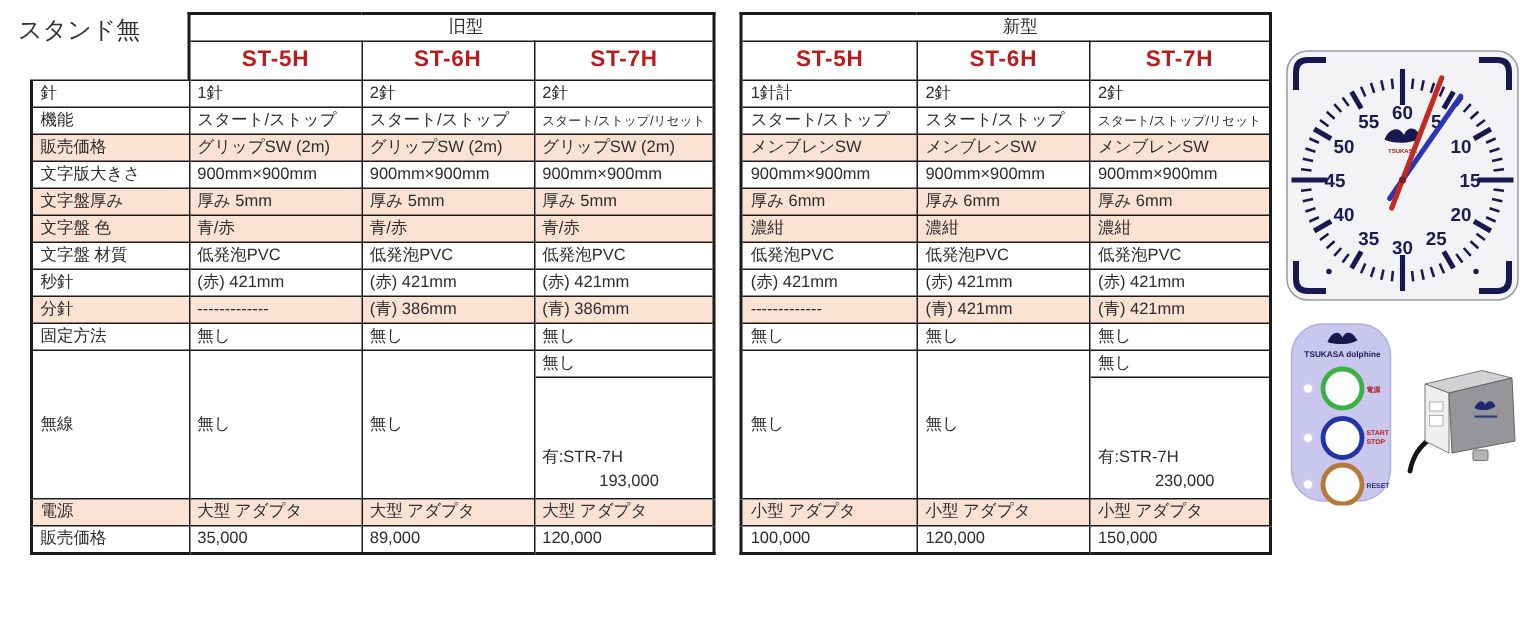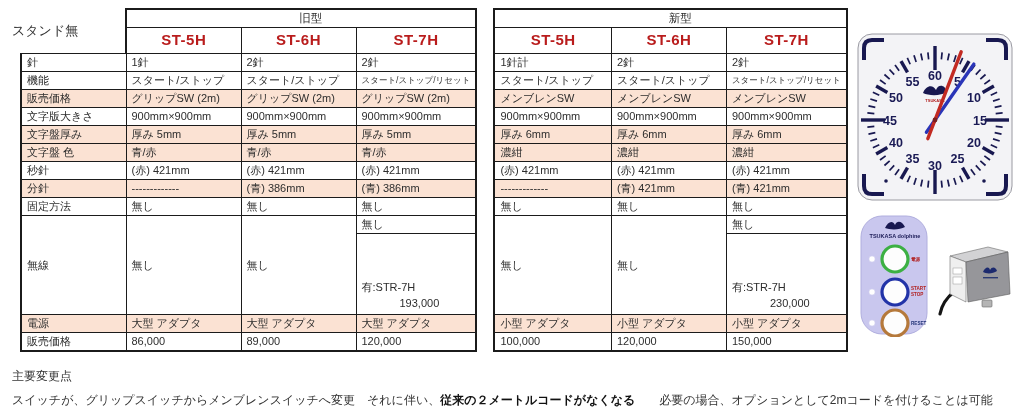--- a/index.html
+++ b/index.html
@@ -1,19 +1,19 @@
 <!DOCTYPE html>
 <html style="--highlight: #fbe2d3; --navy: #1a1a55; --hand-red: #c22a22; --hand-blue: #2a35b8; --panel-lavender: #c9c7ee; --ring-green: #3cb043; --ring-blue: #2233a8; --ring-orange: #b5793b; --label-red: #b22222; --box-grey: #96969a;"><head>
 <meta charset="utf-8">
 <style>
   html,body{margin:0;padding:0;background:#fff;}
   .canvas{position:relative;width:1024px;height:415px;background:#ffffff;overflow:hidden;
           font-family:"Liberation Sans","DejaVu Sans",sans-serif;color:#2d2d2d;}
 
-  .stand-label{position:absolute;left:12px;top:22px;font-size:13px;color:#333;}
+  .stand-label{position:absolute;left:12px;top:10px;font-size:16px;color:#333;}
 
   
   .spec-table{position:absolute;left:20px;top:8px;border-collapse:collapse;table-layout:fixed;
               font-size:11px;color:#2d2d2d;}
   .spec-table td,.spec-table th{border:1px solid #1b1b1b;padding:0 5px;height:17px;
               font-weight:normal;text-align:left;white-space:nowrap;overflow:hidden;line-height:1.1;}
   .spec-table .gap{border:none;}
   .spec-table .nb{border:none;}
   tr.group-row th{text-align:center;height:17px;font-size:11.5px;padding-left:24px;}
   tr.model-row th{text-align:center;font-weight:bold;font-size:15px;height:25px;letter-spacing:.5px;color:#b91c1c;}
@@ -138,20 +138,30 @@
       <th class="rh bl2">文字盤 色</th>
       <td class="c">青/赤</td>
       <td class="c">青/赤</td>
       <td class="c br2">青/赤</td>
       <td class="gap"></td>
       <td class="c bl2">濃紺</td>
       <td class="c">濃紺</td>
       <td class="c br2">濃紺</td>
     </tr>
     <tr>
+      <th class="rh bl2">文字盤 材質</th>
+      <td class="c">低発泡PVC</td>
+      <td class="c">低発泡PVC</td>
+      <td class="c br2">低発泡PVC</td>
+      <td class="gap"></td>
+      <td class="c bl2">低発泡PVC</td>
+      <td class="c">低発泡PVC</td>
+      <td class="c br2">低発泡PVC</td>
+    </tr>
+    <tr>
       <th class="rh bl2">秒針</th>
       <td class="c">(赤) 421mm</td>
       <td class="c">(赤) 421mm</td>
       <td class="c br2">(赤) 421mm</td>
       <td class="gap"></td>
       <td class="c bl2">(赤) 421mm</td>
       <td class="c">(赤) 421mm</td>
       <td class="c br2">(赤) 421mm</td>
     </tr>
     <tr class="hl">
@@ -201,21 +211,21 @@
       <td class="c">大型 アダプタ</td>
       <td class="c">大型 アダプタ</td>
       <td class="c br2">大型 アダプタ</td>
       <td class="gap"></td>
       <td class="c bl2">小型 アダプタ</td>
       <td class="c">小型 アダプタ</td>
       <td class="c br2">小型 アダプタ</td>
     </tr>
     <tr>
       <th class="rh bl2 bb2">販売価格</th>
-      <td class="c bb2">86,000</td>
+      <td class="c bb2">35,000</td>
       <td class="c bb2">89,000</td>
       <td class="c br2 bb2">120,000</td>
       <td class="gap"></td>
       <td class="c bl2 bb2">100,000</td>
       <td class="c bb2">120,000</td>
       <td class="c br2 bb2">150,000</td>
     </tr>
   </tbody>
     </table>
 
@@ -337,20 +347,14 @@
       <polygon points="14,14 30,20 30,60 14,52" fill="#efefef" stroke="#6b6b6b" stroke-width="0.6"></polygon>
       <polygon points="30,20 72,10 74,52 32,60" fill="var(--box-grey,#96969a)" stroke="#5a5a5a" stroke-width="0.6"></polygon>
       <rect x="17" y="26" width="9" height="6" fill="#ffffff" stroke="#999999" stroke-width="0.5"></rect>
       <rect x="17" y="35" width="9" height="7" fill="#ffffff" stroke="#999999" stroke-width="0.5"></rect>
       <path d="M47,30 C49,25 53,24 54,28 C56,24 60,25 61,29 C57,32 50,32 47,30 Z" fill="#1c2a6e"></path>
       <rect x="47" y="35" width="15" height="1.4" fill="#2b3a72"></rect>
       <rect x="46" y="58" width="10" height="7" rx="1" fill="#b5b5b5" stroke="#666666" stroke-width="0.6"></rect>
     </svg>
   </div>
 
-  <div class="notes">
-    <div>主要変更点</div>
-    <div class="notes-line">
-      <span>スイッチが、グリップスイッチからメンブレンスイッチへ変更　それに伴い、</span><span class="notes-bold">従来の２メートルコードがなくなる</span><span class="notes-part2">必要の場合、オプションとして2mコードを付けることは可能</span>
-    </div>
-  </div>
 
 </div>
 
 </body></html>

